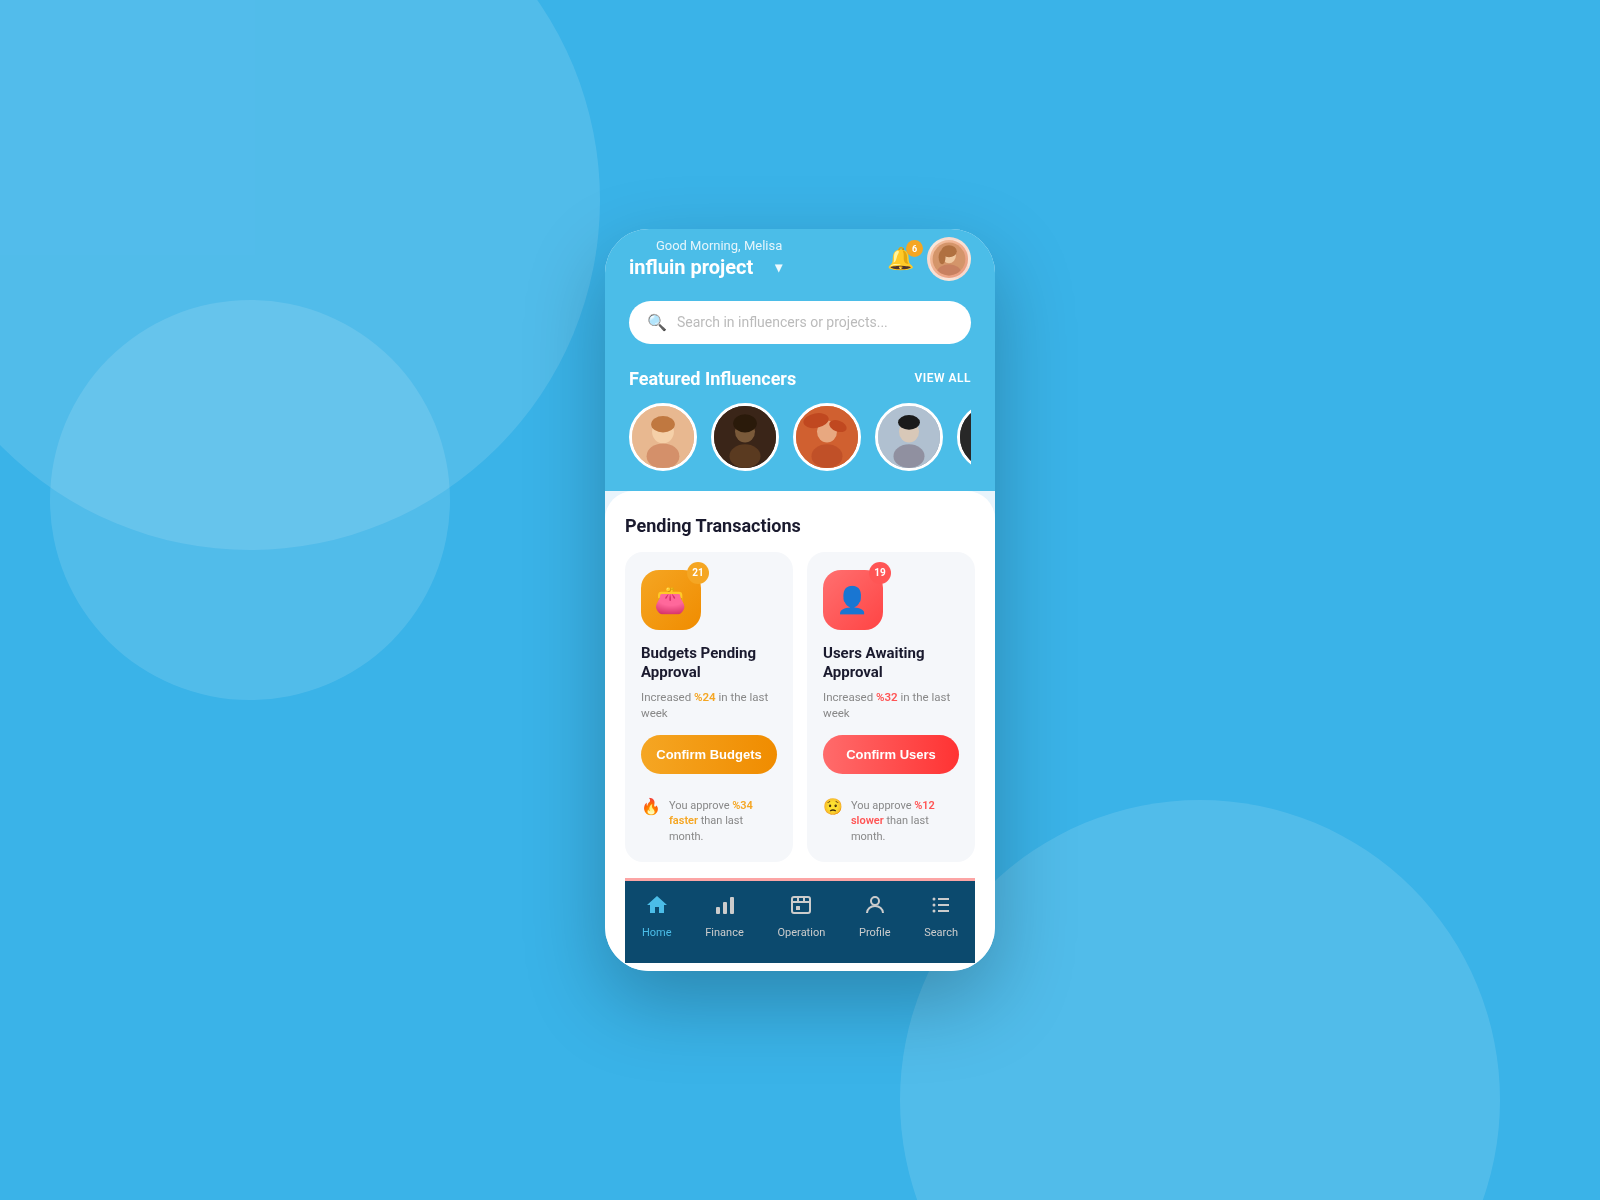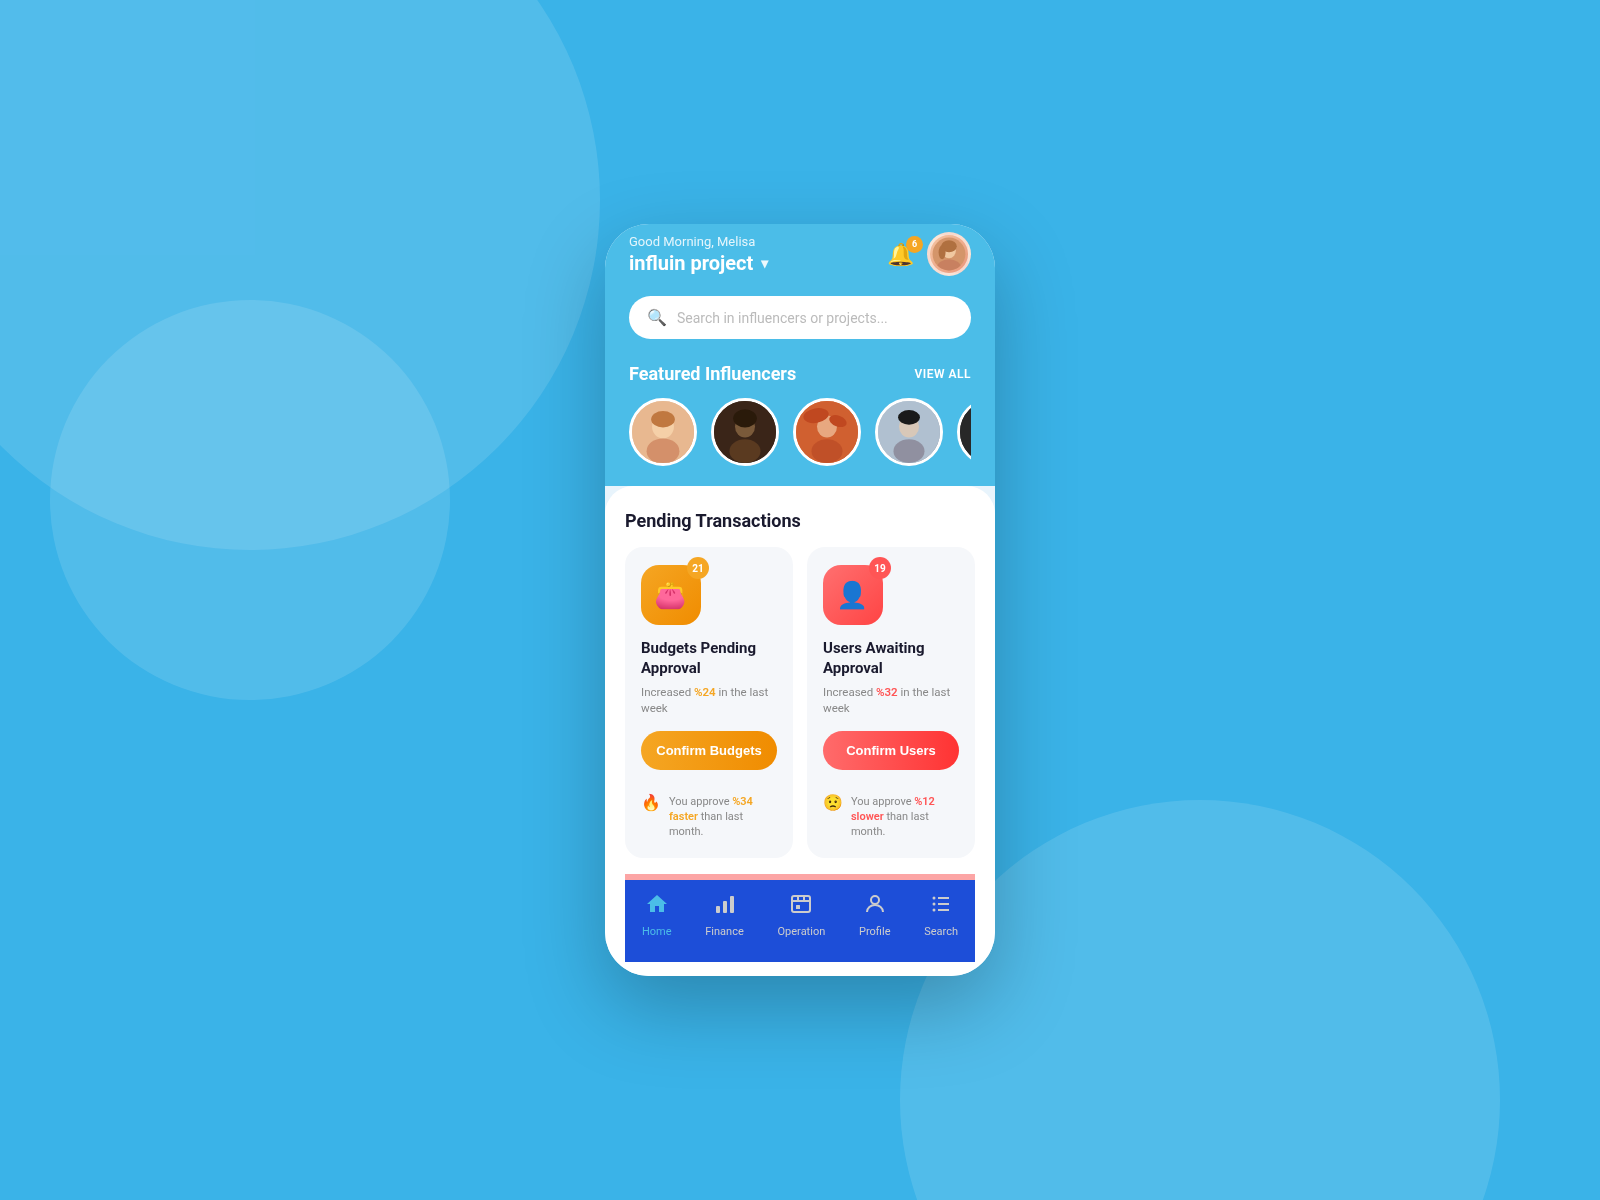--- a/index.html
+++ b/index.html
@@ -111,25 +111,26 @@
     }
     .header-top {
       display: flex;
       justify-content: space-between;
       align-items: center;
     }
     .greeting {
       color: rgba(255,255,255,0.85);
       font-size: 13px;
       margin-bottom: 2px;
+      text-align: right;
     }
     .project-selector {
       display: flex;
       align-items: center;
-      gap: 8px;
+      gap: 22px;
       color: white;
       font-size: 20px;
       font-weight: 700;
       justify-content: flex-end;
     }
     .chevron-down {
       font-size: 14px;
       opacity: 0.9;
     }
     .header-right {
@@ -237,21 +238,21 @@
     .inf-1 { background: linear-gradient(135deg, #f0d0b0, #d4956a); }
     .inf-2 { background: linear-gradient(135deg, #4a3728, #2a1a10); }
     .inf-3 { background: linear-gradient(135deg, #e88040, #c05020); }
     .inf-4 { background: linear-gradient(135deg, #c8d4e0, #8090a0); }
     .inf-5 { background: linear-gradient(135deg, #1a1a1a, #404040); }
 
     
     .main-card {
       background: white;
       border-radius: 28px 28px 0 0;
-      padding: 24px 20px 14px;
+      padding: 24px 20px 8px;
       min-height: 400px;
     }
 
     .pending-title {
       font-size: 18px;
       font-weight: 700;
       color: #1a1a2e;
       margin-bottom: 16px;
     }
 
@@ -351,25 +352,25 @@
       line-height: 1.4;
     }
     .footer-emoji {
       font-size: 16px;
       flex-shrink: 0;
       margin-top: -2px;
     }
 
     
     .bottom-nav {
-      background: #1d4ed8;
+      background: #0c4a6e;
       display: flex;
       justify-content: space-around;
       padding: 12px 0 24px;
-      border-top: 6px solid #fca5a5;
+      border-top: 3px solid #fca5a5;
     }
 
     .nav-item {
       display: flex;
       flex-direction: column;
       align-items: center;
       gap: 4px;
       cursor: pointer;
     }
 

